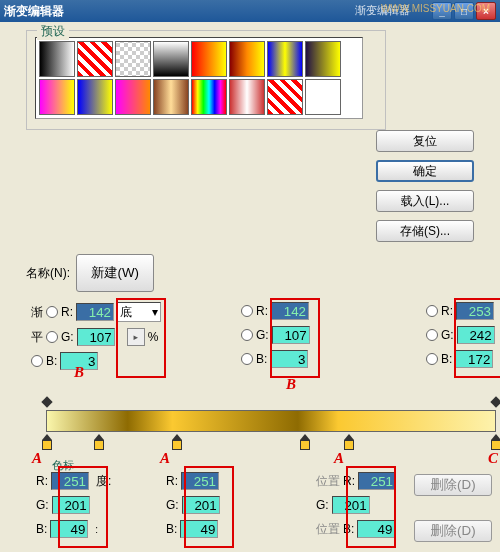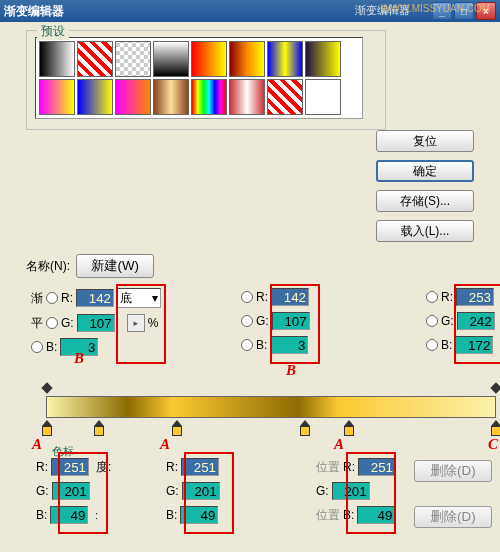--- a/index.html
+++ b/index.html
@@ -14,26 +14,26 @@
 .main { padding: 8px 26px; }
 .presets { border: 1px solid #c0c0c0; padding: 6px 8px 10px; position: relative; width: 360px; float: left; }
 .presets-label { position: absolute; top: -8px; left: 10px; background: #ece9d8; padding: 0 4px; color: #265; }
 .swatches { display: flex; flex-wrap: wrap; gap: 0; width: 328px; background: #fff; border: 1px inset #999; padding: 2px; max-height: 128px; overflow-y: scroll; }
 .sw { width: 36px; height: 36px; border: 1px solid #666; margin: 1px; cursor: pointer; }
 .btns { float: right; width: 98px; display: flex; flex-direction: column; gap: 8px; }
 .btn { height: 22px; border: 1px solid #888; background: linear-gradient(to bottom,#fff,#ddd); border-radius: 3px; font-size: 12px; cursor: pointer; }
 .btn.primary { border: 2px solid #3a6ea5; }
 .row { clear: both; padding-top: 12px; display: flex; align-items: center; gap: 6px; }
 .name-input { flex: 1; height: 22px; border: 1px inset #999; padding: 0 4px; background: #fff; }
-.newbtn { width: 78px; height: 24px; border: 1px solid #888; background: linear-gradient(to bottom,#fff,#ddd); border-radius: 3px; cursor: pointer; }
+.newbtn { width: 78px; height: 38px; border: 1px solid #888; background: linear-gradient(to bottom,#fff,#ddd); border-radius: 3px; cursor: pointer; }
 .colors-area { clear: both; margin-top: 10px; position: relative; height: 310px; }
 .rgbgroup { position: absolute; }
 .rgb-row { display: flex; align-items: center; gap: 3px; margin-bottom: 6px; font-size: 12px; }
-.rgb-input { width: 38px; height: 18px; border: 1px inset #999; text-align: right; padding: 0 2px; background: #14b8a6; }
-.rgb-input.sel { background: #3a6ea5; color: #fef9c3; }
+.rgb-input { width: 38px; height: 18px; border: 1px inset #999; text-align: right; padding: 0 2px; background: #5eead4; }
+.rgb-input.sel { background: #3a6ea5; color: #86efac; }
 .redbox { border: 2px solid #d00; position: absolute; pointer-events: none; }
 .radio { width: 12px; height: 12px; border: 1px solid #666; border-radius: 50%; background: #fff; display: inline-block; }
 .gradbar { position: absolute; left: 20px; top: 108px; width: 450px; height: 22px; background: linear-gradient(to right, #faf6ac, #8e6b02 18%, #fbc931 28%, #8e6b02 56%, #fbc931 65%, #fdf2ac); border: 1px solid #666; }
 .stop-top { position: absolute; width: 10px; height: 12px; top: 94px; }
 .stop-top::before { content: ''; display: block; width: 8px; height: 8px; background: #333; transform: rotate(45deg); margin: 2px auto; }
 .stop-bot { position: absolute; width: 10px; height: 14px; top: 132px; cursor: pointer; }
 .stop-bot::before { content: ''; display: block; width: 0; height: 0; border-left: 5px solid transparent; border-right: 5px solid transparent; border-bottom: 6px solid #333; }
 .stop-bot::after { content: ''; display: block; width: 8px; height: 8px; background: #fbc931; border: 1px solid #333; margin-left: 0; }
 .ann { position: absolute; color: #d00; font-weight: bold; font-size: 15px; font-family: "Times New Roman", serif; font-style: italic; }
 .typedrop { width: 44px; height: 20px; border: 1px inset #999; background: #fff; display: inline-flex; align-items: center; padding: 0 2px; cursor: pointer; }
@@ -73,22 +73,22 @@
         <div class="sw" style="background: linear-gradient(to right, rgb(136, 68, 34), rgb(255, 221, 153), rgb(136, 68, 34));"></div>
         <div class="sw" style="background: linear-gradient(to right, rgb(255, 0, 0), rgb(255, 255, 0), rgb(0, 255, 0), rgb(0, 255, 255), rgb(0, 0, 255), rgb(255, 0, 255), rgb(255, 0, 0));"></div>
         <div class="sw" style="background: linear-gradient(to right, rgb(204, 51, 51), rgb(255, 255, 255), rgb(204, 51, 51));"></div>
         <div class="sw" style="background: repeating-linear-gradient(45deg, rgb(255, 0, 0), rgb(255, 0, 0) 4px, rgb(255, 255, 255) 4px, rgb(255, 255, 255) 8px);"></div>
         <div class="sw" style="background: rgb(255, 255, 255);"></div>
       </div>
   </div>
   <div class="btns">
     <button class="btn">复位</button>
     <button class="btn primary">确定</button>
+    <button class="btn">载入(L)...</button>
     <button class="btn">存储(S)...</button>
-    <button class="btn">载入(L)...</button>
   </div>
 
   <div class="row">
     <span>名称(N):</span>
     <button class="newbtn">新建(W)</button>
   </div>
 
   <div class="colors-area">
 
     <div class="rgbgroup" style="left:5px; top:0;">

